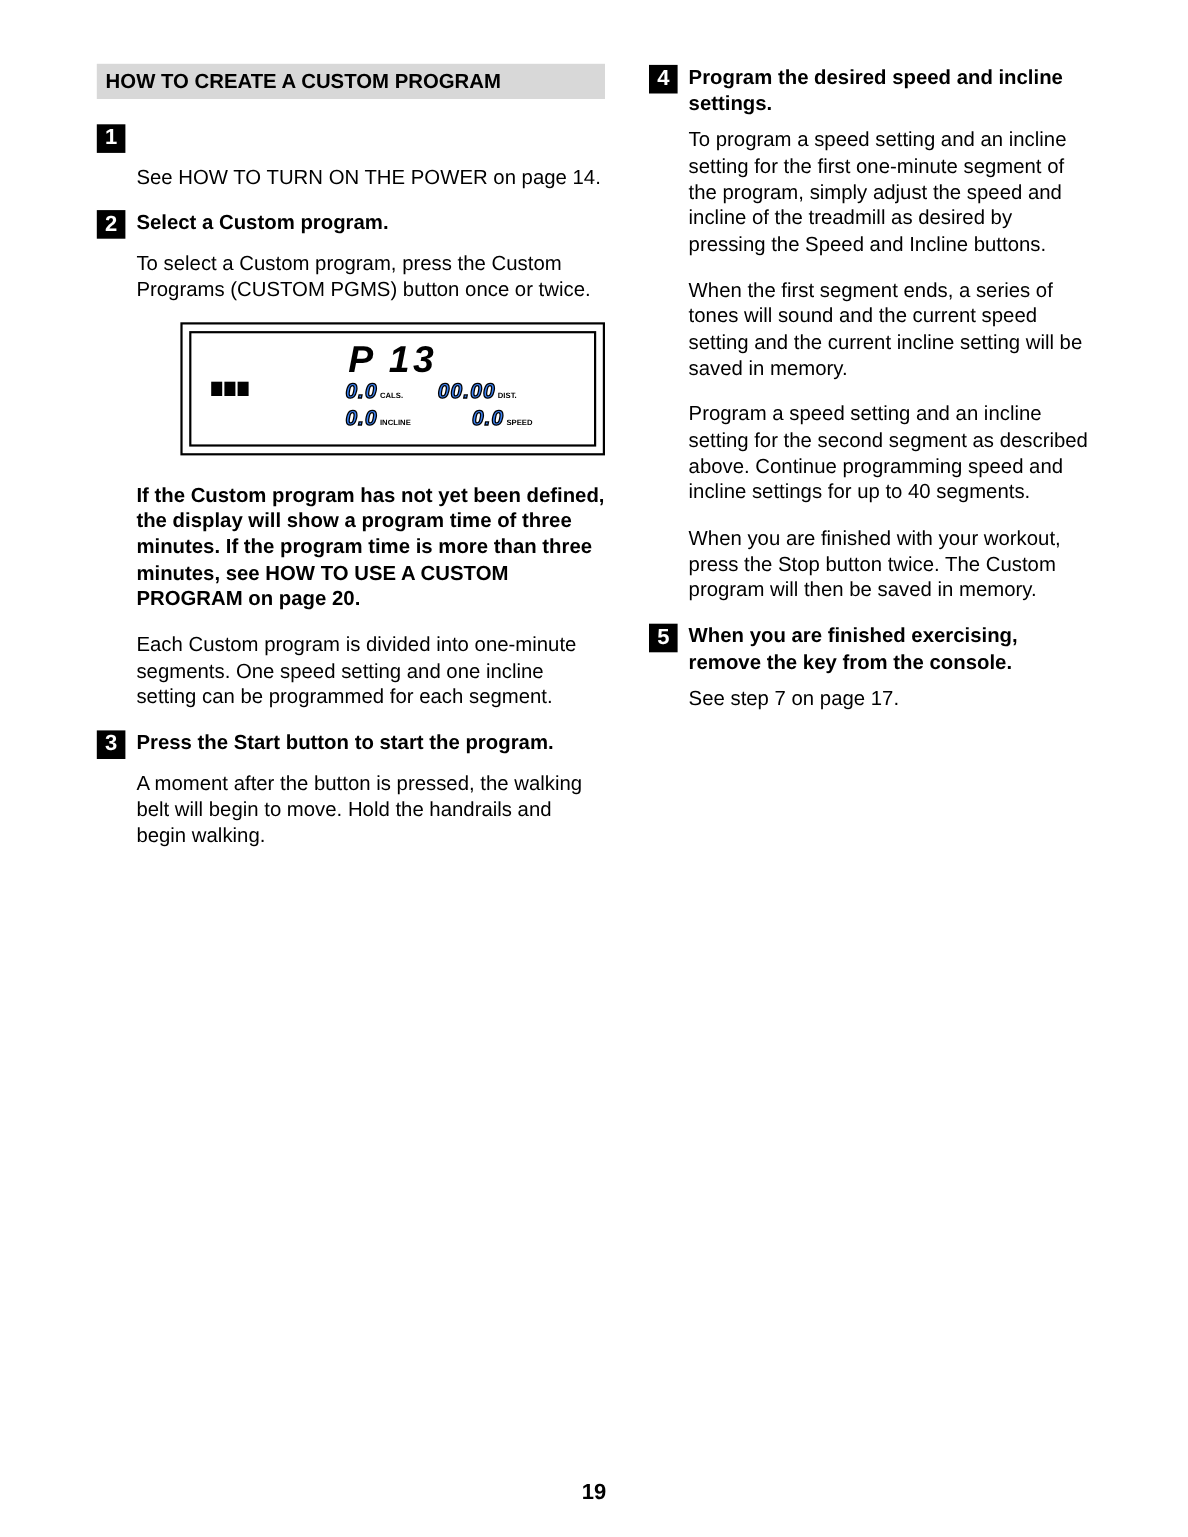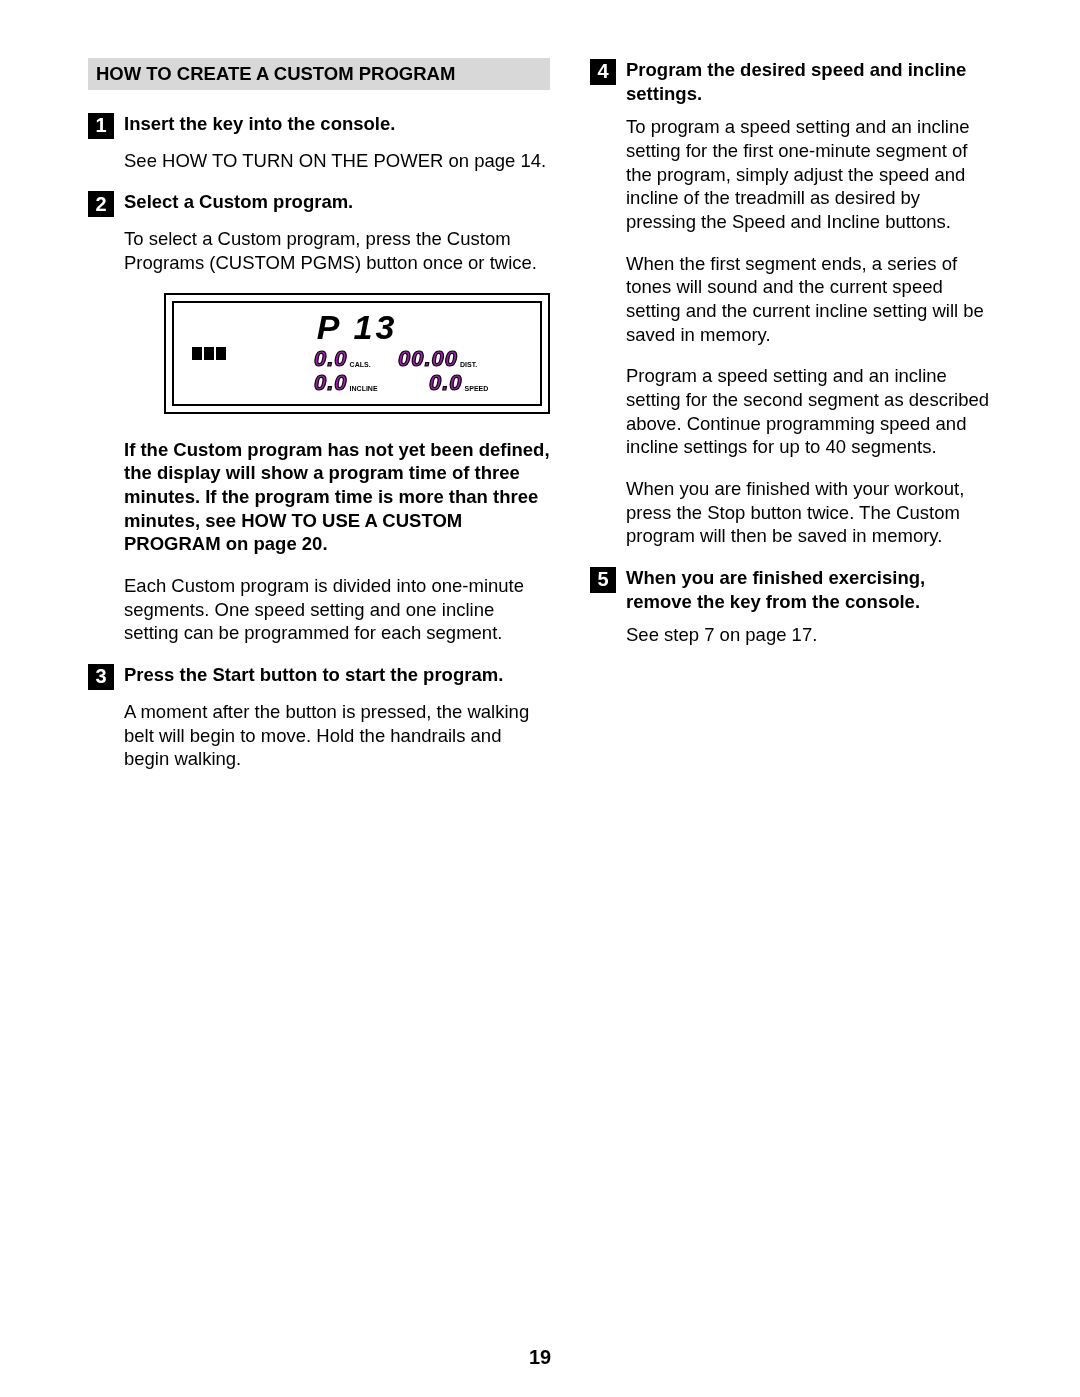--- a/index.html
+++ b/index.html
@@ -111,24 +111,24 @@
     display: flex;
     align-items: flex-end;
     gap: 2px;
   }
   .lcd-row1 { top: 42px; }
   .lcd-row2 { top: 66px; }
   .lcd-big {
     font-family: "Arial Black", Arial, sans-serif;
     font-style: italic;
     font-weight: 900;
-    font-size: 22px;
+    font-size: 19px;
     letter-spacing: 1px;
     -webkit-text-stroke: 1.2px #000;
-    color: #a21caf;
+    color: #3b82f6;
   }
   .lcd-label {
     font-size: 7px;
     font-weight: 700;
     padding-bottom: 3px;
   }
 
   .page-num {
     position: absolute;
     bottom: 26px;
@@ -142,21 +142,20 @@
 <body>
 
 <div class="page">
   <div class="cols">
 
     <div class="col">
       <div class="section-title">HOW TO CREATE A CUSTOM PROGRAM</div>
 
       <div class="step">
         <div class="step-num">1</div>
-        <div class="step-title">Insert the key into the console.</div>
       </div>
       <div class="step-body">See HOW TO TURN ON THE POWER on page 14.</div>
 
       <div class="step">
         <div class="step-num">2</div>
         <div class="step-title">Select a Custom program.</div>
       </div>
       <div class="step-body">To select a Custom program, press the Custom Programs (CUSTOM PGMS) button once or twice.</div>
 
       <div class="lcd-wrap">

